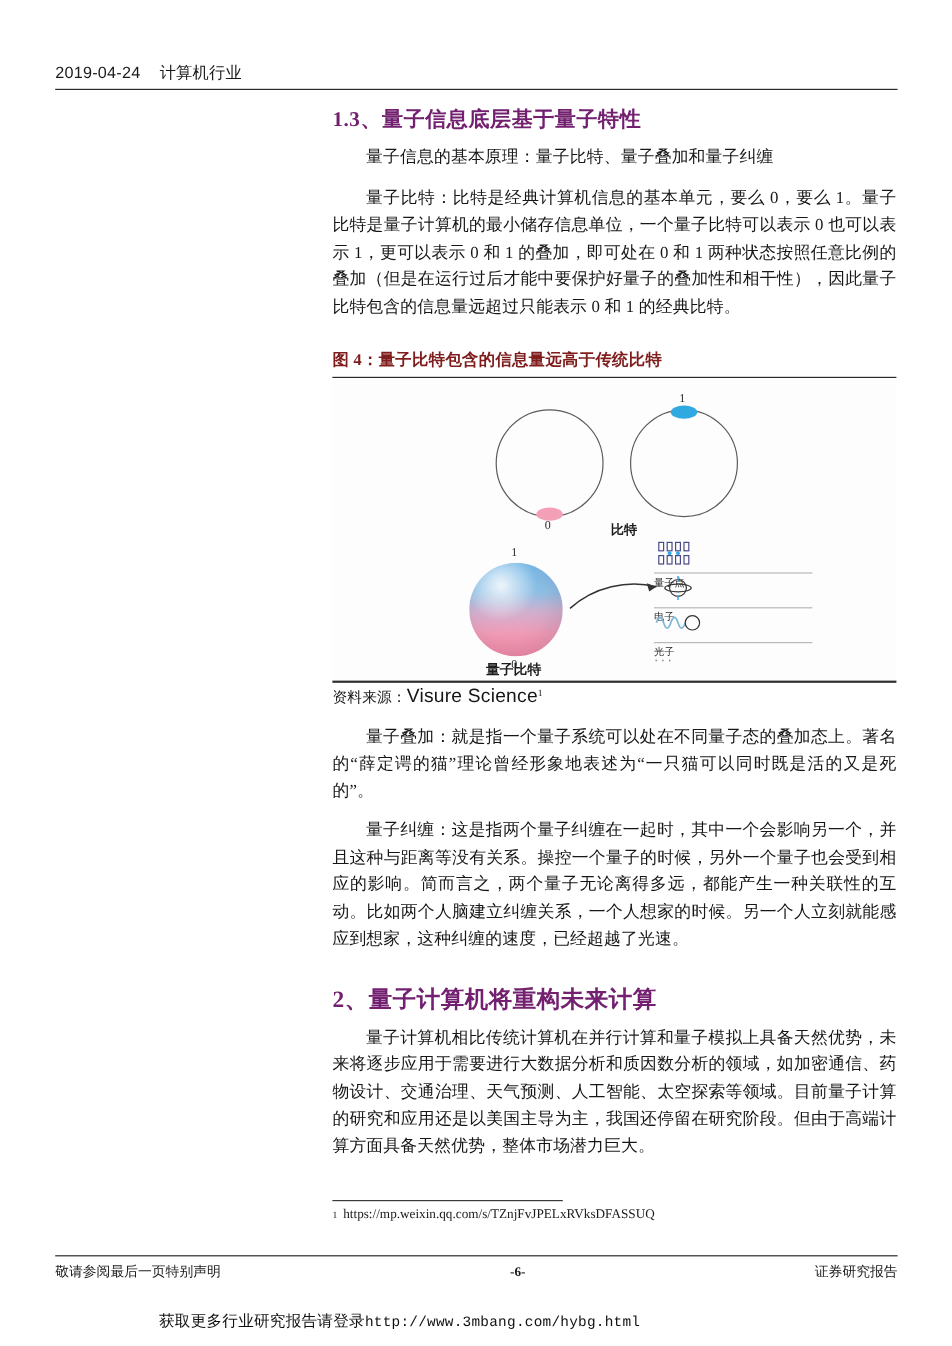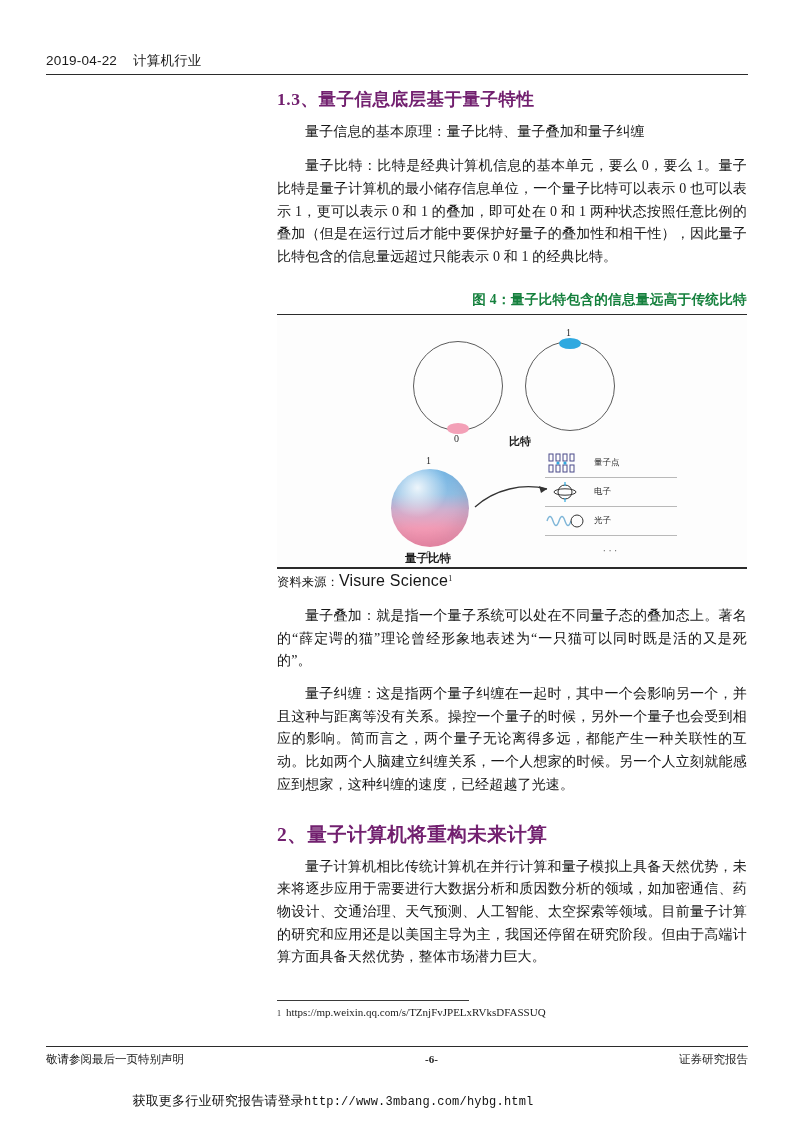--- a/index.html
+++ b/index.html
@@ -84,24 +84,23 @@
   
   .exhibit {
     margin-top: 22px;
     margin-bottom: 14px;
     width: 470px;
   }
   .exhibit-caption {
     font-family: "Liberation Serif", "DejaVu Serif", serif;
     font-weight: bold;
     font-size: 13.6px;
-    color: #15803d;
+    color: #7f1d1d;
     letter-spacing: .3px;
     padding-bottom: 5px;
-    text-align: right;
   }
   .exhibit-rule {
     height: 1.6px;
     background: #2b2b2b;
     width: 470px;
   }
   .exhibit-body {
     position: relative;
     width: 470px;
     height: 252px;
@@ -219,24 +218,25 @@
 
   
   .impl-list {
     position: absolute;
     left: 268px;
     top: 134px;
     width: 132px;
   }
   .impl-row {
     display: flex;
-    align-items: center;
+    align-items: flex-start;
     gap: 7px;
     height: 28px;
     border-bottom: 1px solid #b9b9b9;
+    flex-direction: column;
   }
   .impl-row:last-child { border-bottom: none; }
   .impl-icon {
     width: 42px;
     height: 24px;
     display: flex;
     align-items: center;
     justify-content: center;
     flex: 0 0 auto;
   }
@@ -319,21 +319,21 @@
     font-family: "Liberation Mono", "DejaVu Sans Mono", monospace;
     font-size: 12px;
   }
 </style>
 </head>
 <body>
 
 <div class="page">
 
   <div class="running-header">
-    <span>2019-04-22</span>
+    <span>2019-04-24</span>
     <span>计算机行业</span>
     <div class="rule"></div>
   </div>
 
   <div class="content">
 
     <h2 class="section-heading">1.3、量子信息底层基于量子特性</h2>
 
     <p class="body-text lead">量子信息的基本原理：量子比特、量子叠加和量子纠缠</p>
 

